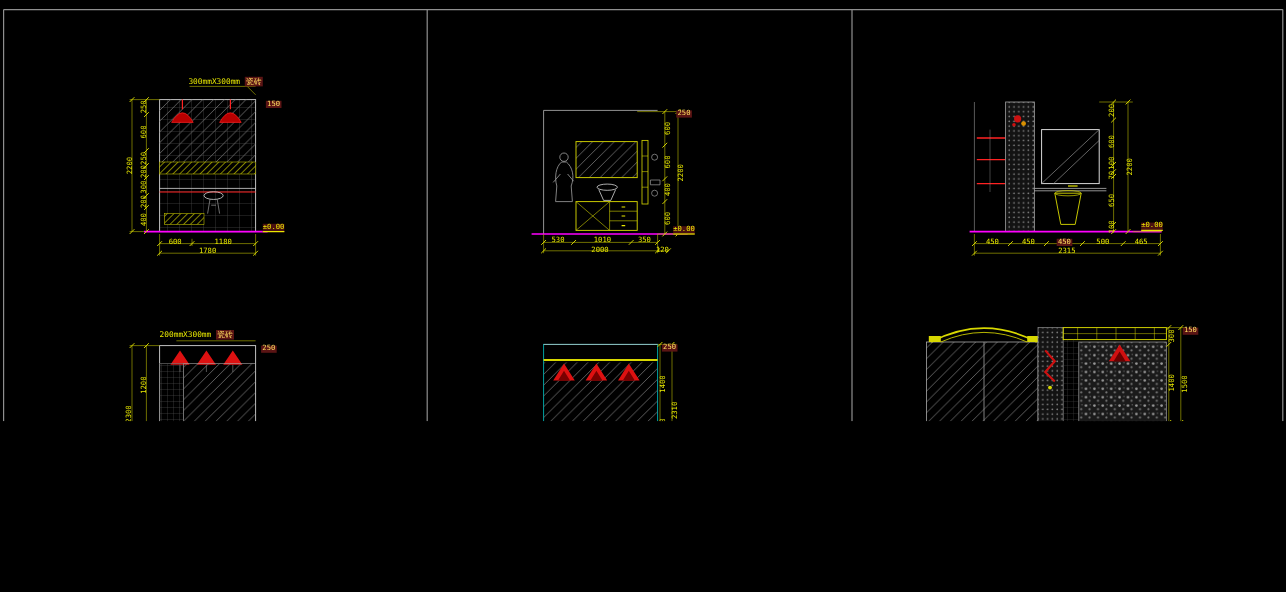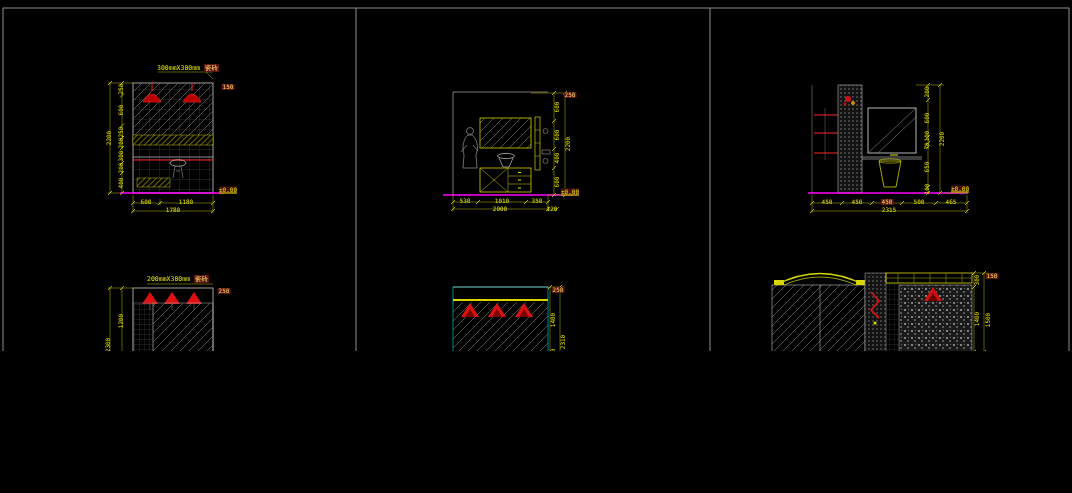--- a/index.html
+++ b/index.html
@@ -259,21 +259,21 @@
   <span class="dim" style="left:827px;top:202px">450</span>
   <span class="dim" style="left:857px;top:202px">450</span>
   <span class="dim hl" style="left:887px;top:202px">450</span>
   <span class="dim" style="left:919px;top:202px">500</span>
   <span class="dim" style="left:951px;top:202px">465</span>
   <span class="dim" style="left:889px;top:210px">2315</span>
   <span class="dim lvl" style="left:960px;top:189px">±0.00</span>
 </div>
 
 <div>
-  <div class="title" style="left:147px;top:276px"><span>200mmX300mm</span> <span class="hl">瓷砖</span></div>
+  <div class="title" style="left:133px;top:276px"><span>200mmX300mm</span> <span class="hl">瓷砖</span></div>
   <span class="dim v" style="left:121px;top:321px">1200</span>
   <span class="dim v" style="left:121px;top:362px">300</span>
   <span class="dim v" style="left:121px;top:377px">200</span>
   <span class="dim v" style="left:121px;top:393px">200</span>
   <span class="dim v" style="left:108px;top:345px">2300</span>
   <span class="dim" style="left:141px;top:406px">340</span>
   <span class="dim" style="left:181px;top:406px">1260</span>
   <span class="dim" style="left:173px;top:414px">1600</span>
   <span class="dim hl" style="left:224px;top:291px">250</span>
   <span class="dim lvl" style="left:228px;top:398px">±0.00</span>

